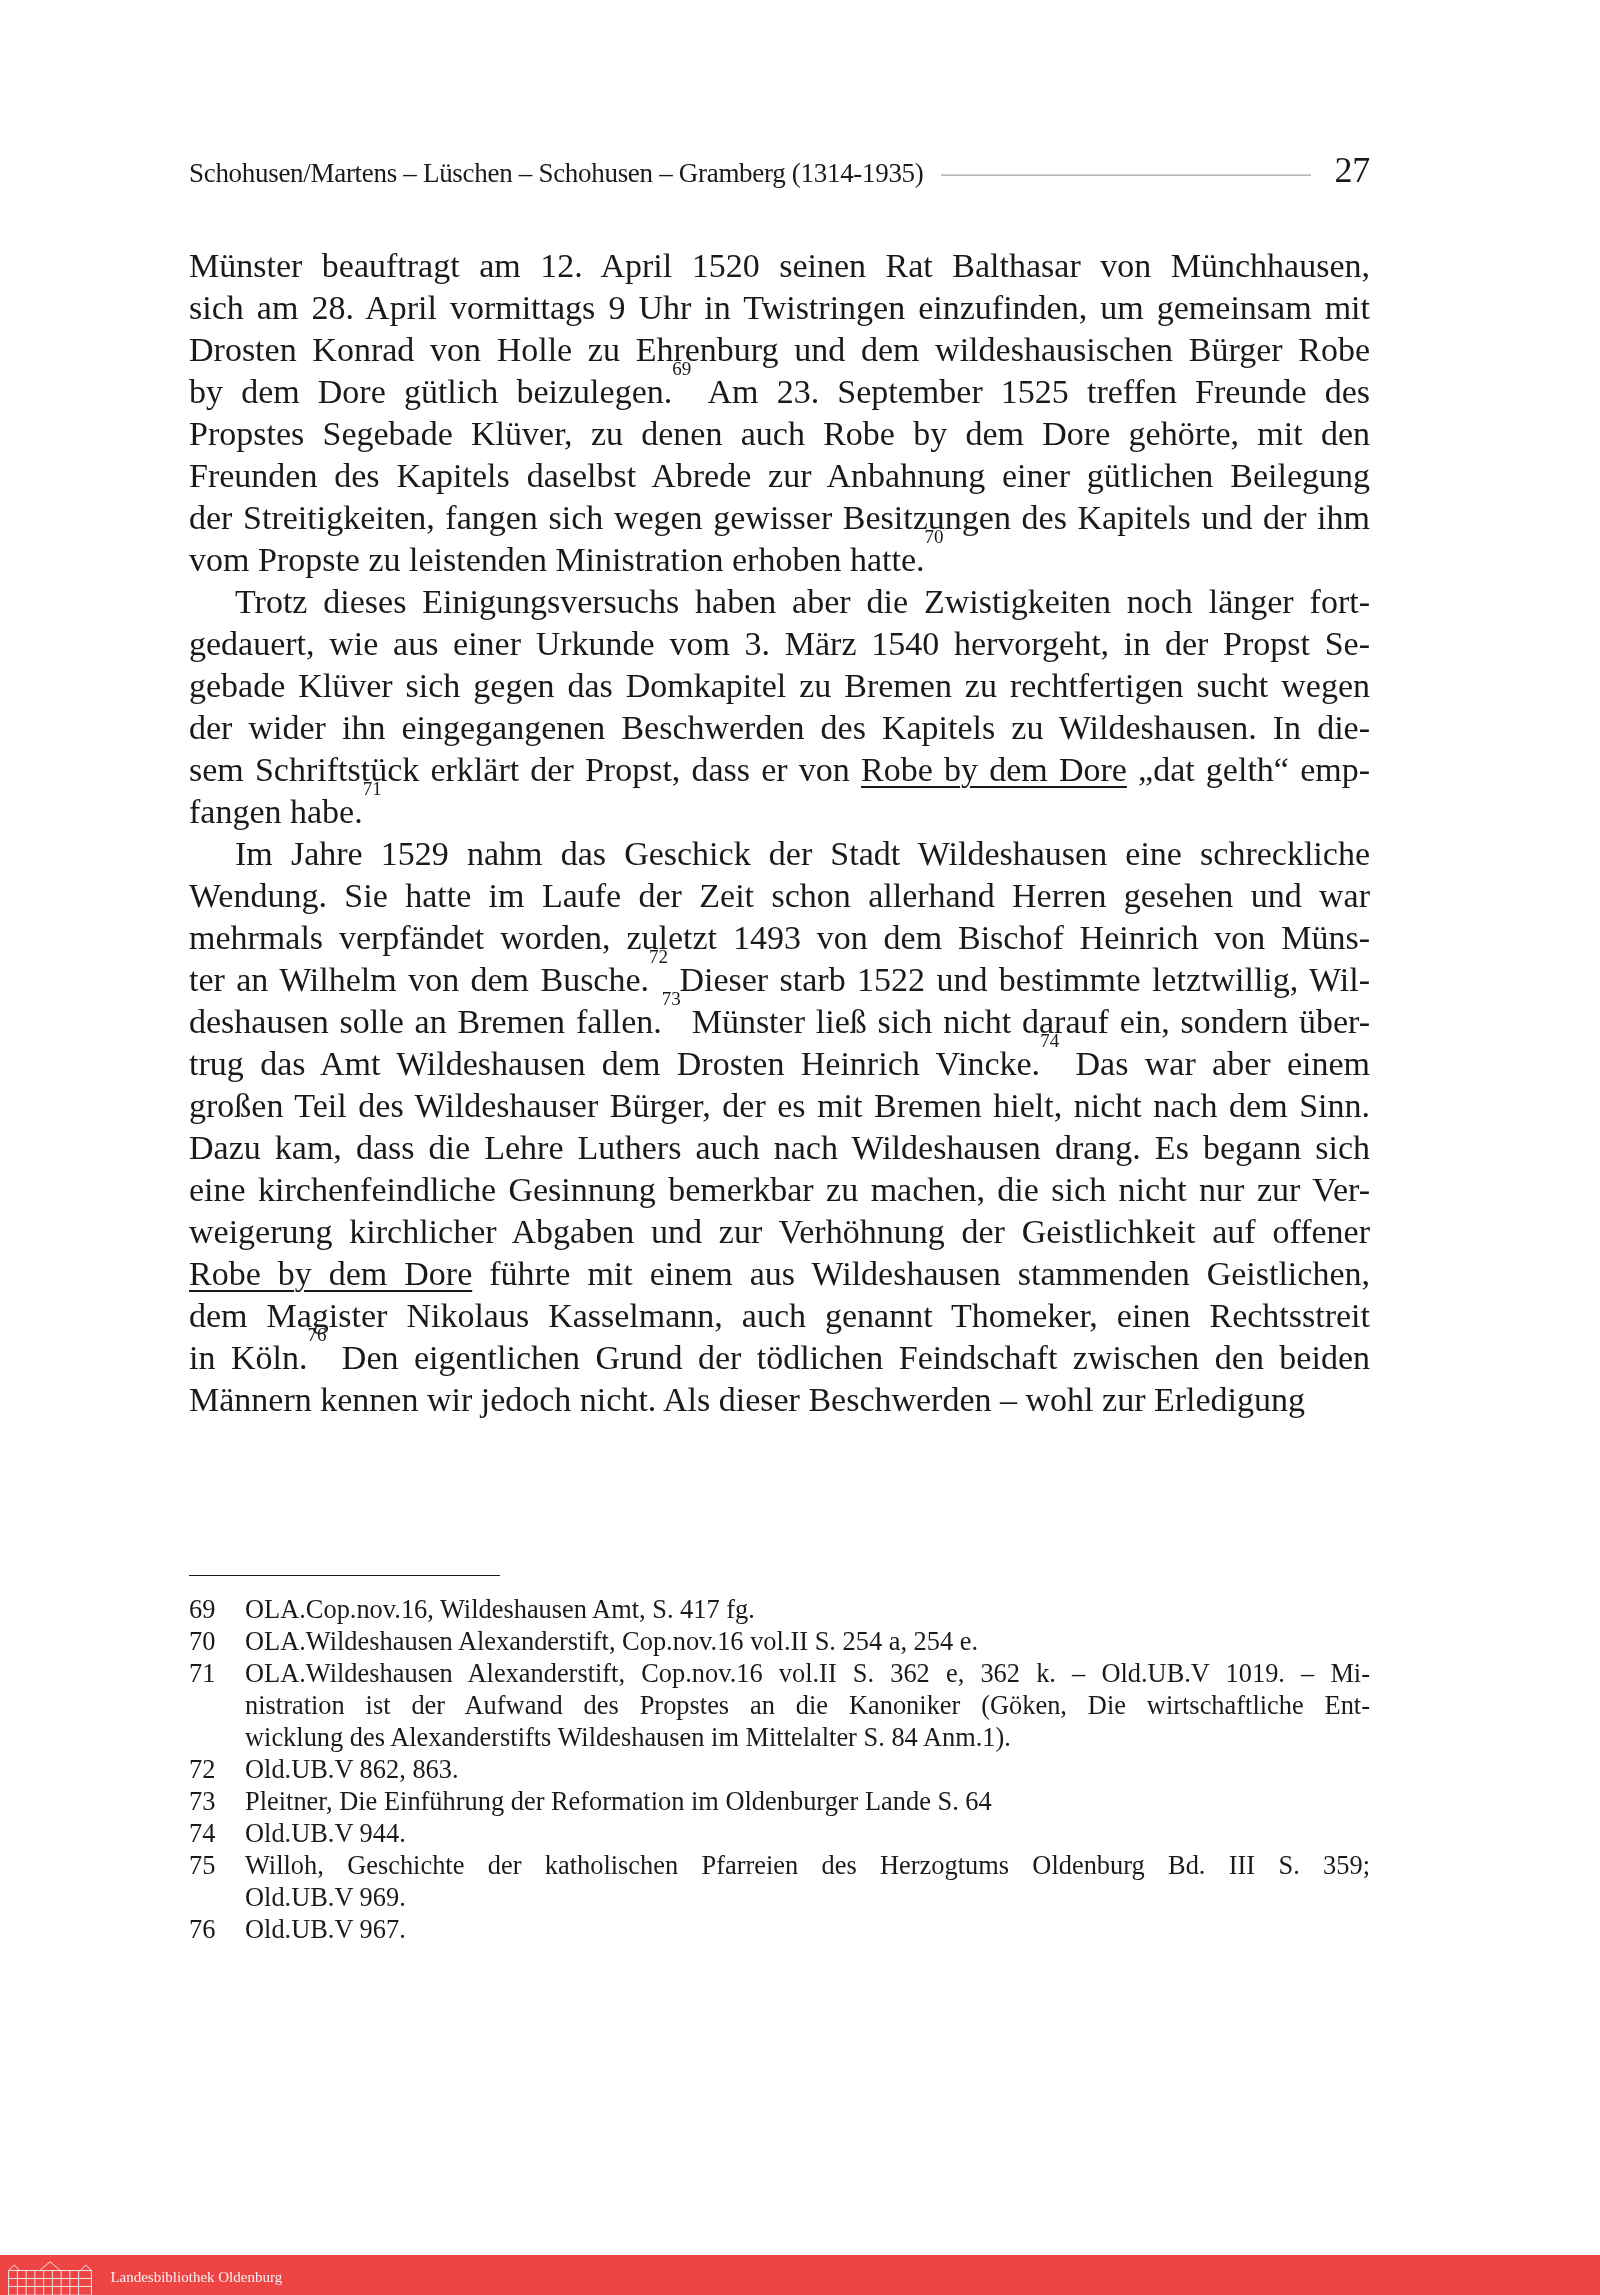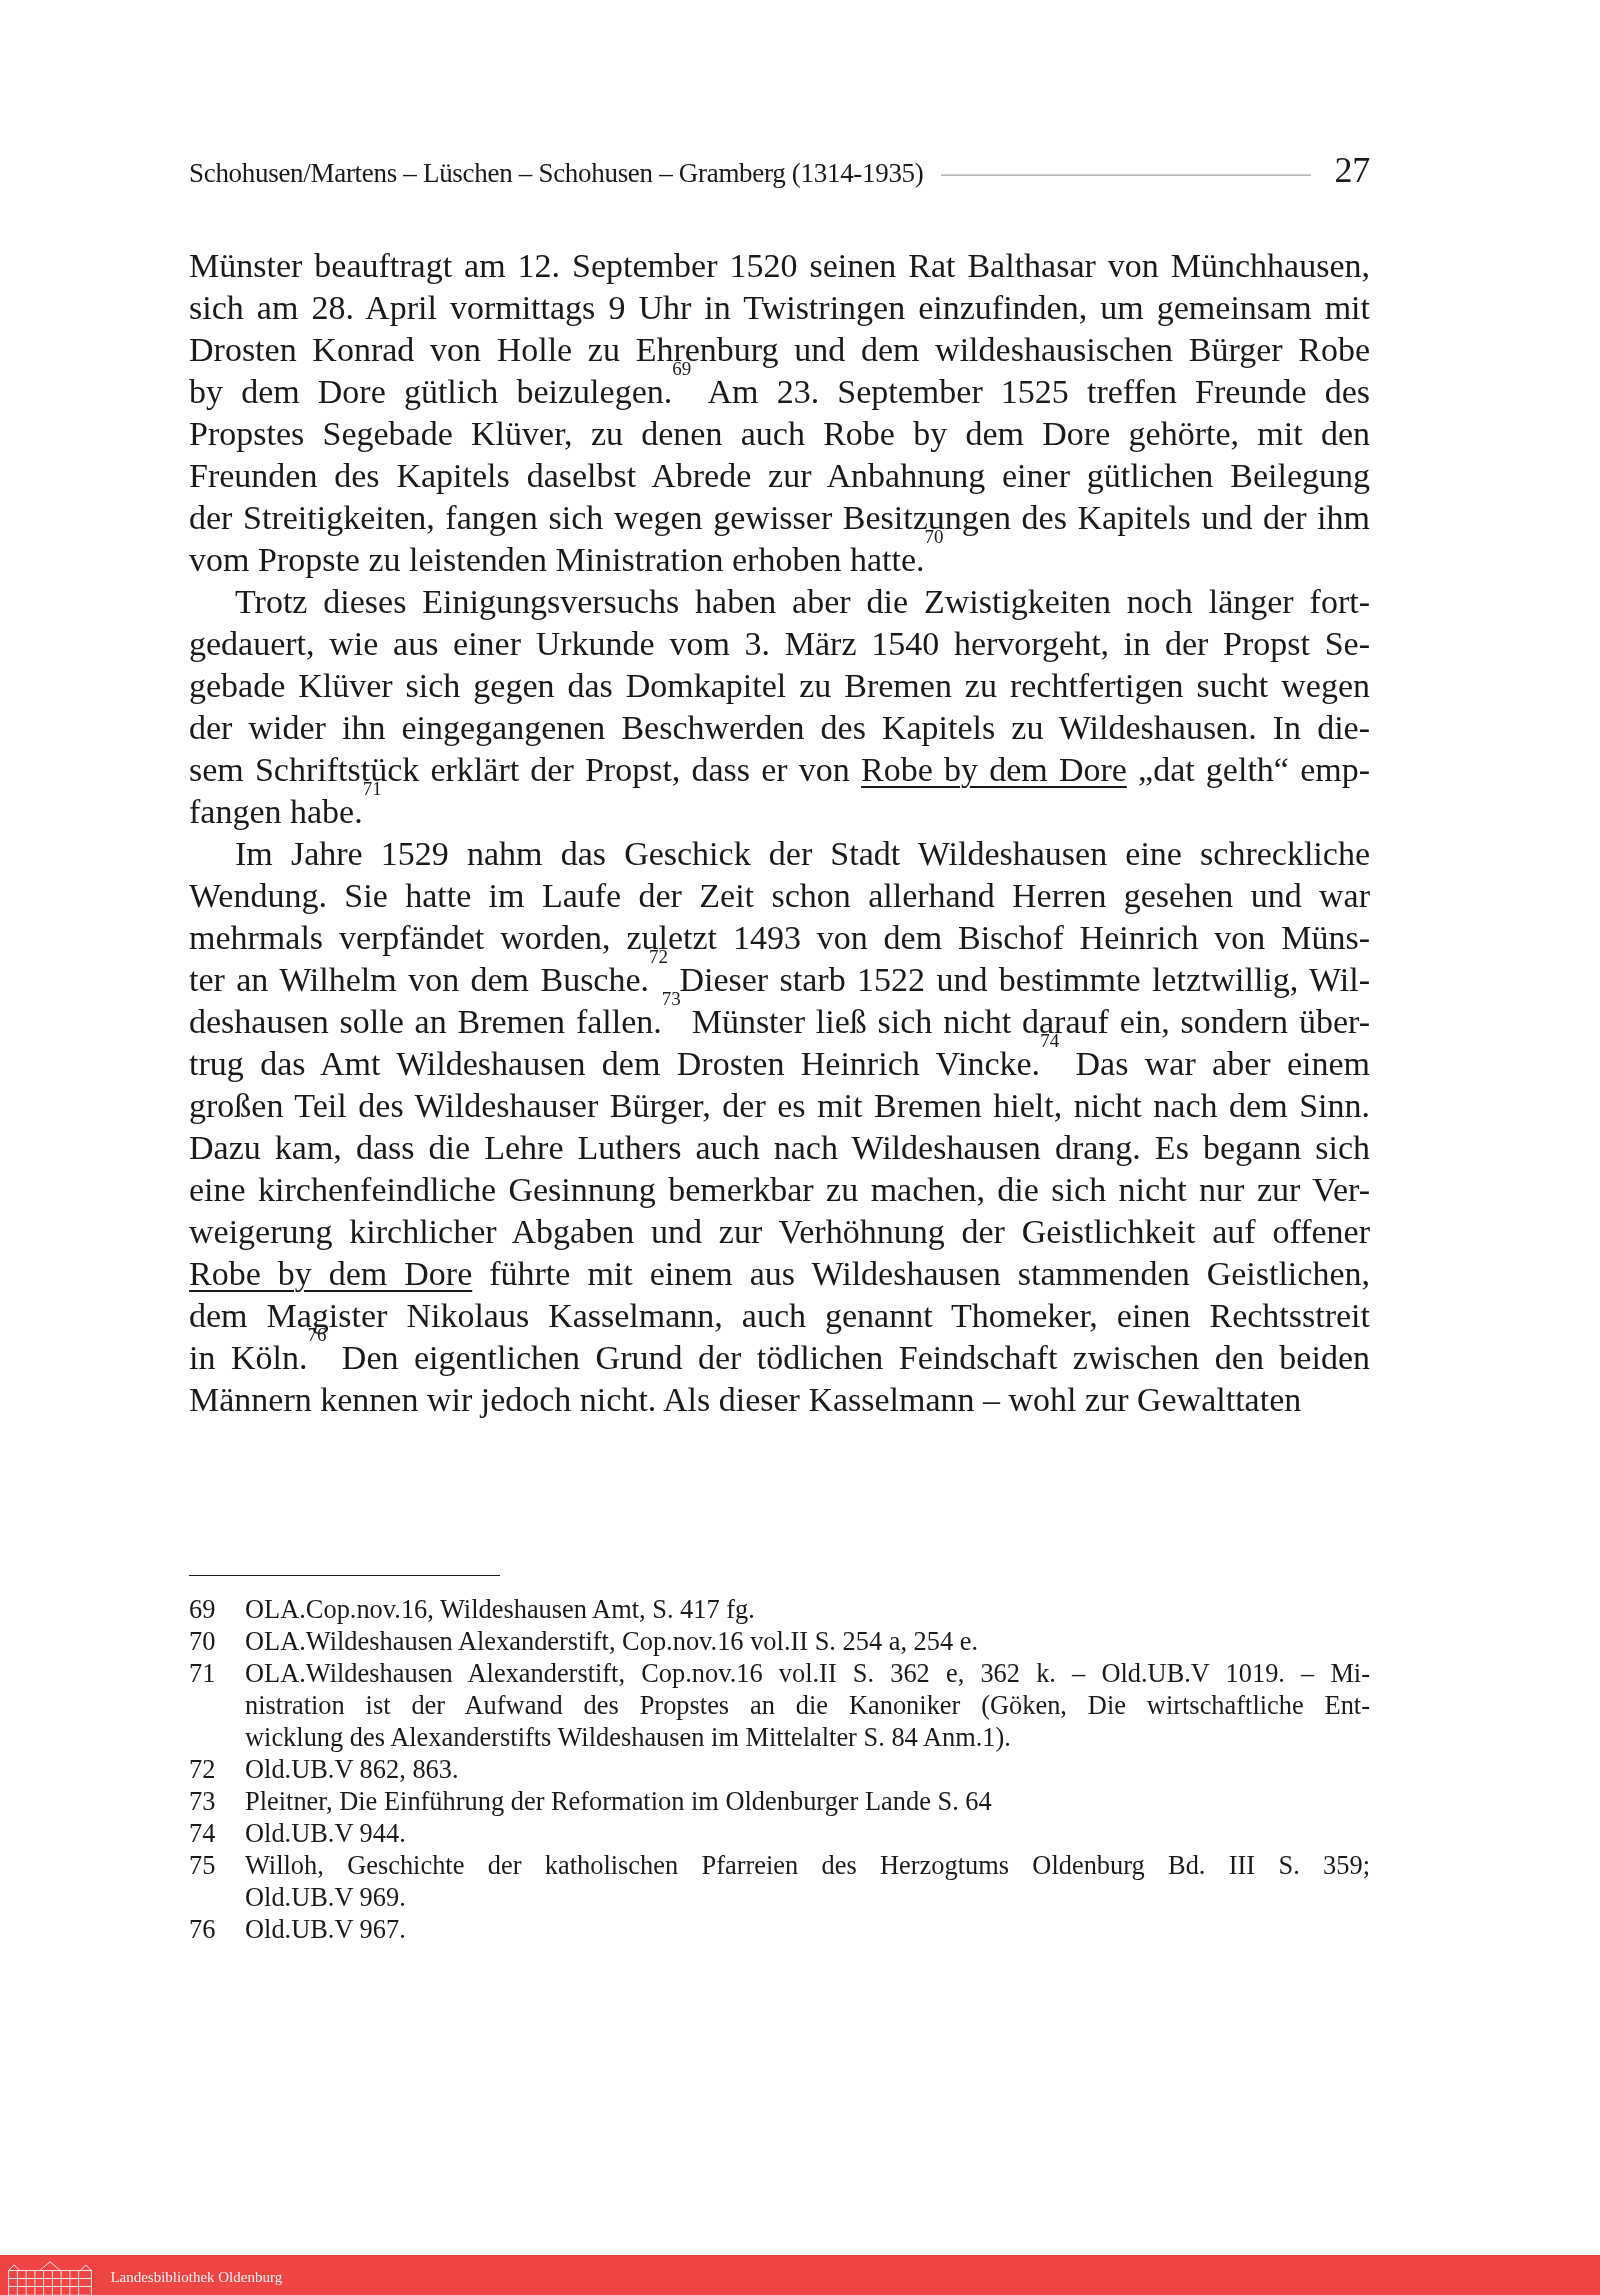--- a/index.html
+++ b/index.html
@@ -33,21 +33,21 @@
 <body>
 
 <div class="page">
   <div class="running-head">
     <span class="title">Schohusen/Martens – Lüschen – Schohusen – Gramberg (1314-1935)</span>
     <span class="rule"></span>
     <span class="pno">27</span>
   </div>
 
   <div class="body-text" id="body-text">
-      <span class="line">Münster beauftragt am 12. September 1520 seinen Rat Balthasar von Münchhausen,</span>
+      <span class="line">Münster beauftragt am 12. April 1520 seinen Rat Balthasar von Münchhausen,</span>
       <span class="line">sich am 28. April vormittags 9 Uhr in Twistringen einzufinden, um gemeinsam mit</span>
       <span class="line">Drosten Konrad von Holle zu Ehrenburg und dem wildeshausischen Bürger Robe</span>
       <span class="line"><span>by dem Dore gütlich beizulegen.</span><sup>69</sup><span> Am 23. September 1525 treffen Freunde des</span></span>
       <span class="line">Propstes Segebade Klüver, zu denen auch Robe by dem Dore gehörte, mit den</span>
       <span class="line">Freunden des Kapitels daselbst Abrede zur Anbahnung einer gütlichen Beilegung</span>
       <span class="line">der Streitigkeiten, fangen sich wegen gewisser Besitzungen des Kapitels und der ihm</span>
       <span class="line last"><span>vom Propste zu leistenden Ministration erhoben hatte.</span><sup>70</sup><span></span></span>
       <span class="line indent">Trotz dieses Einigungsversuchs haben aber die Zwistigkeiten noch länger fort-</span>
       <span class="line">gedauert, wie aus einer Urkunde vom 3. März 1540 hervorgeht, in der Propst Se-</span>
       <span class="line">gebade Klüver sich gegen das Domkapitel zu Bremen zu rechtfertigen sucht wegen</span>
@@ -60,21 +60,21 @@
       <span class="line"><span>ter an Wilhelm von dem Busche.</span><sup>72</sup><span> Dieser starb 1522 und bestimmte letztwillig, Wil-</span></span>
       <span class="line"><span>deshausen solle an Bremen fallen.</span><sup>73</sup><span> Münster ließ sich nicht darauf ein, sondern über-</span></span>
       <span class="line"><span>trug das Amt Wildeshausen dem Drosten Heinrich Vincke.</span><sup>74</sup><span> Das war aber einem</span></span>
       <span class="line">großen Teil des Wildeshauser Bürger, der es mit Bremen hielt, nicht nach dem Sinn.</span>
       <span class="line">Dazu kam, dass die Lehre Luthers auch nach Wildeshausen drang. Es begann sich</span>
       <span class="line">eine kirchenfeindliche Gesinnung bemerkbar zu machen, die sich nicht nur zur Ver-</span>
       <span class="line">weigerung kirchlicher Abgaben und zur Verhöhnung der Geistlichkeit auf offener</span>
       <span class="line"><span></span><span class="ul">Robe by dem Dore</span><span> führte mit einem aus Wildeshausen stammenden Geistlichen,</span></span>
       <span class="line">dem Magister Nikolaus Kasselmann, auch genannt Thomeker, einen Rechtsstreit</span>
       <span class="line"><span>in Köln.</span><sup>76</sup><span> Den eigentlichen Grund der tödlichen Feindschaft zwischen den beiden</span></span>
-      <span class="line last">Männern kennen wir jedoch nicht. Als dieser Kasselmann – wohl zur Gewalttaten</span>
+      <span class="line last">Männern kennen wir jedoch nicht. Als dieser Beschwerden – wohl zur Erledigung</span>
     </div>
 
   <div class="fn-rule"></div>
   <div class="footnotes" id="footnotes">
       <div class="fn">
         <span class="num">69</span>
         <span class="txt">
           <span class="l last">OLA.Cop.nov.16, Wildeshausen Amt, S. 417 fg.</span>
         </span>
       </div>

